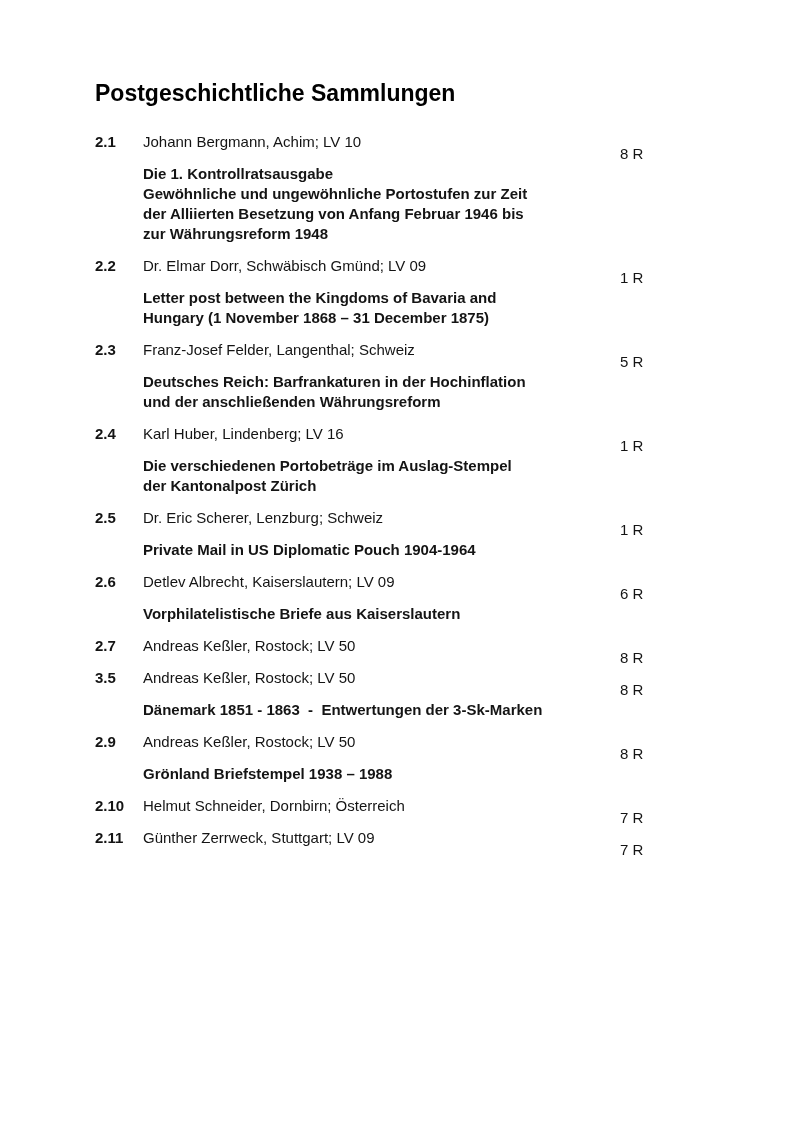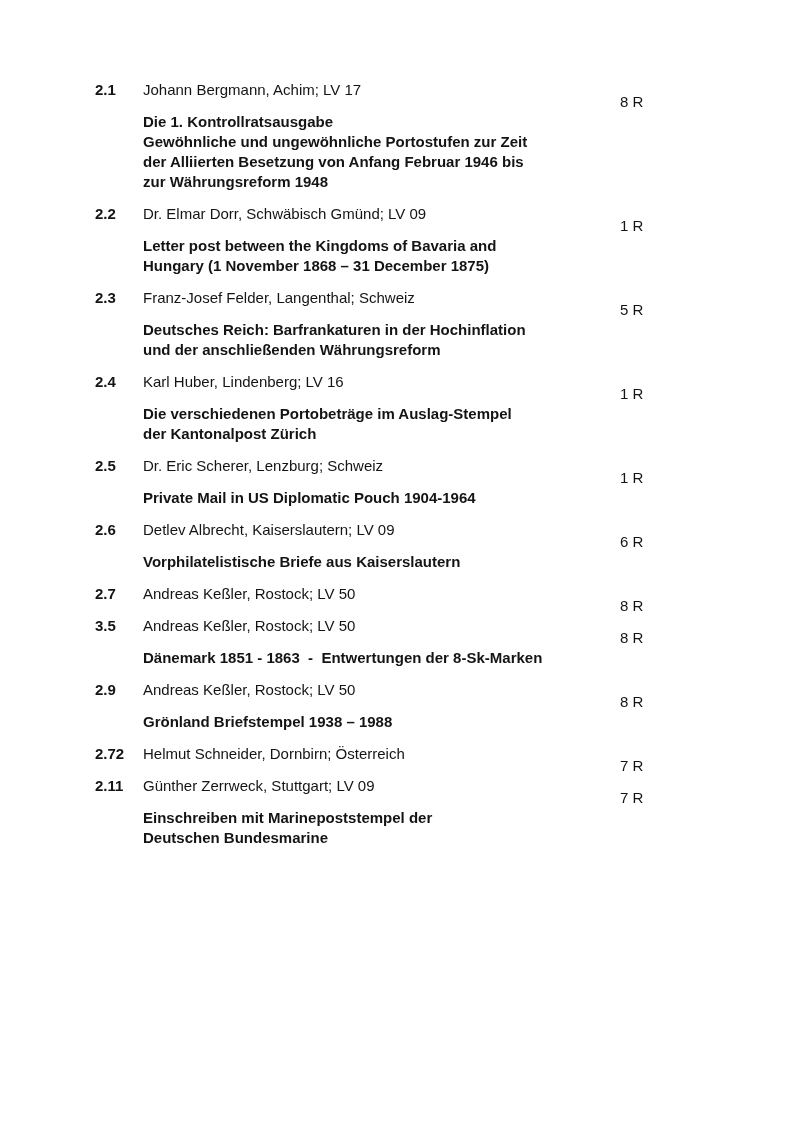--- a/index.html
+++ b/index.html
@@ -61,25 +61,26 @@
     line-height: 20px;
     font-weight: bold;
     white-space: pre-wrap;
     max-width: 480px;
   }
 </style>
 </head>
 <body>
 
 <div class="page">
+  <h1 class="doc-title">Postgeschichtliche Sammlungen</h1>
 
   <div id="entries">
   <section class="entry">
     <div class="entry-header">
-      <span class="entry-number">2.1</span><span class="exhibitor-name">Johann Bergmann, Achim; LV 17</span>
+      <span class="entry-number">2.1</span><span class="exhibitor-name">Johann Bergmann, Achim; LV 10</span>
       <span class="entry-rating">8 R</span>
     </div>
     <div class="exhibit-title">Die 1. Kontrollratsausgabe
 Gewöhnliche und ungewöhnliche Portostufen zur Zeit
 der Alliierten Besetzung von Anfang Februar 1946 bis
 zur Währungsreform 1948</div>
   </section>
 
   <section class="entry">
     <div class="entry-header">
@@ -129,40 +130,38 @@
       <span class="entry-number">2.7</span><span class="exhibitor-name">Andreas Keßler, Rostock; LV 50</span>
       <span class="entry-rating">8 R</span>
     </div>
   </section>
 
   <section class="entry">
     <div class="entry-header">
       <span class="entry-number">3.5</span><span class="exhibitor-name">Andreas Keßler, Rostock; LV 50</span>
       <span class="entry-rating">8 R</span>
     </div>
-    <div class="exhibit-title">Dänemark 1851 - 1863  -  Entwertungen der 8-Sk-Marken</div>
+    <div class="exhibit-title">Dänemark 1851 - 1863  -  Entwertungen der 3-Sk-Marken</div>
   </section>
 
   <section class="entry">
     <div class="entry-header">
       <span class="entry-number">2.9</span><span class="exhibitor-name">Andreas Keßler, Rostock; LV 50</span>
       <span class="entry-rating">8 R</span>
     </div>
     <div class="exhibit-title">Grönland Briefstempel 1938 – 1988</div>
   </section>
 
   <section class="entry">
     <div class="entry-header">
-      <span class="entry-number">2.72</span><span class="exhibitor-name">Helmut Schneider, Dornbirn; Österreich</span>
+      <span class="entry-number">2.10</span><span class="exhibitor-name">Helmut Schneider, Dornbirn; Österreich</span>
       <span class="entry-rating">7 R</span>
     </div>
   </section>
 
   <section class="entry">
     <div class="entry-header">
       <span class="entry-number">2.11</span><span class="exhibitor-name">Günther Zerrweck, Stuttgart; LV 09</span>
       <span class="entry-rating">7 R</span>
     </div>
-    <div class="exhibit-title">Einschreiben mit Marinepoststempel der
-Deutschen Bundesmarine</div>
   </section>
 </div>
 </div>
 
 </body></html>

